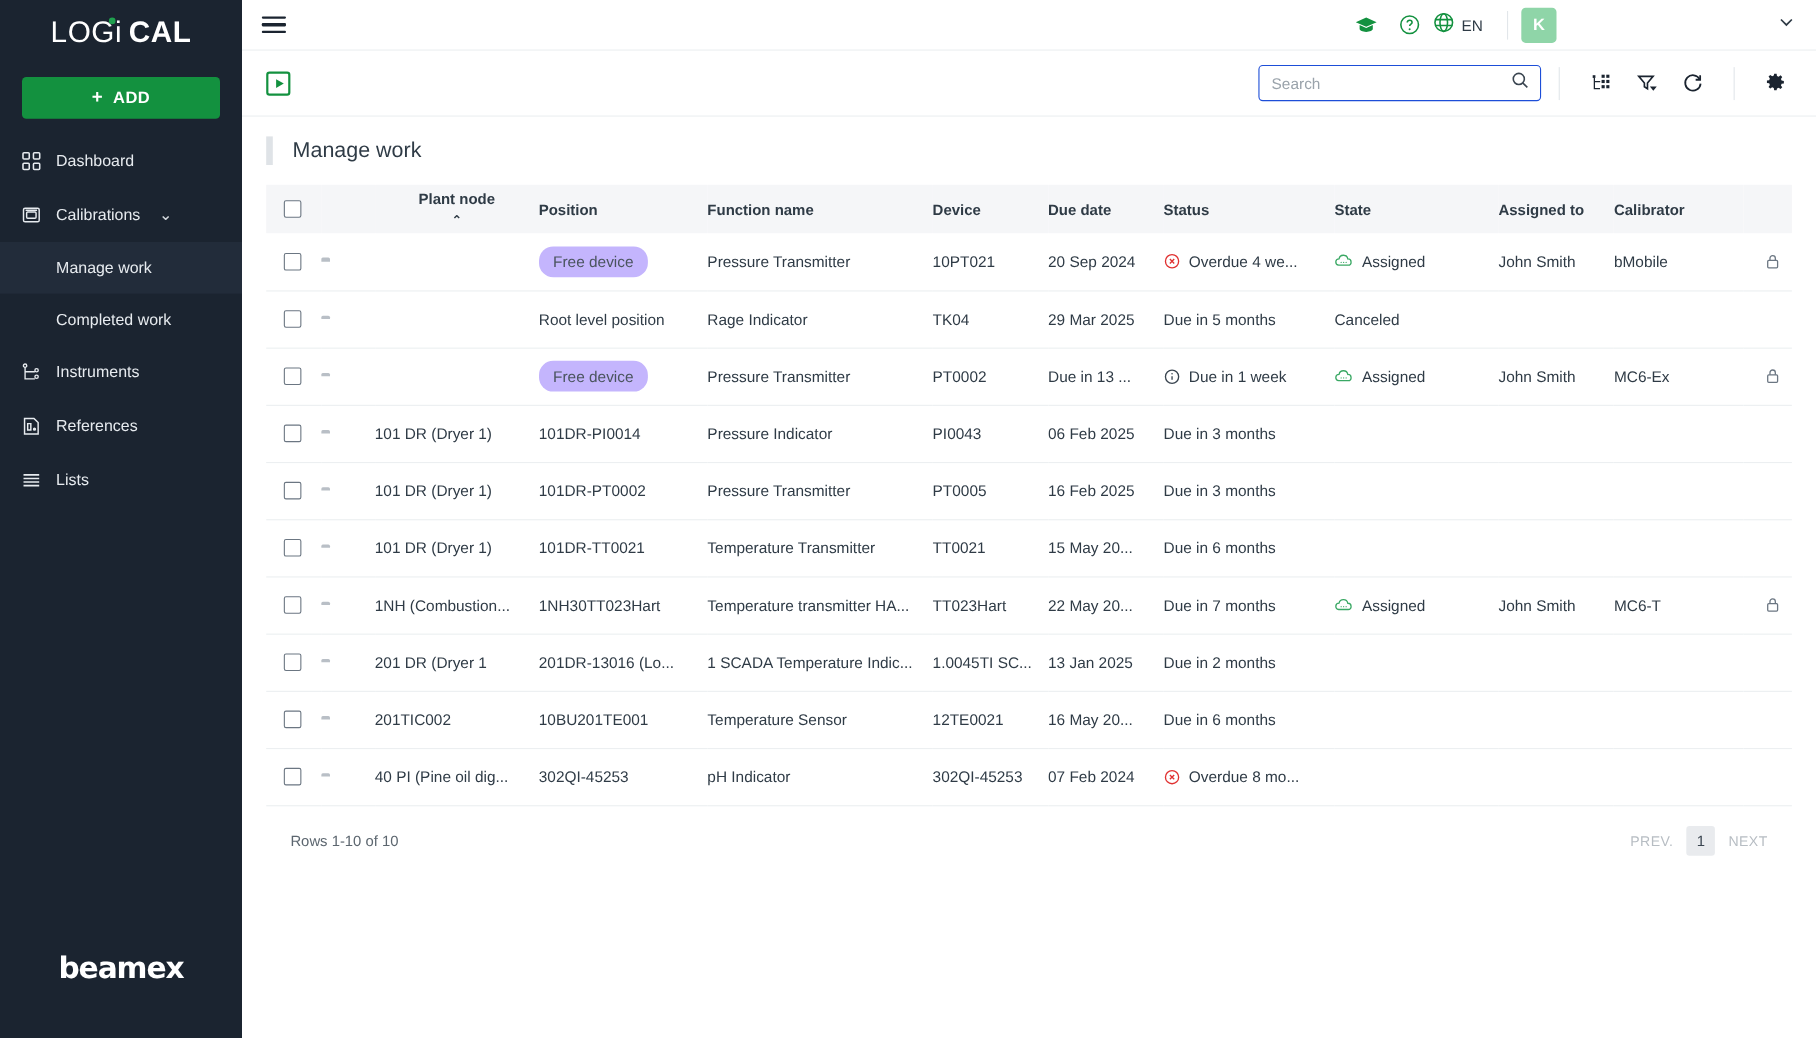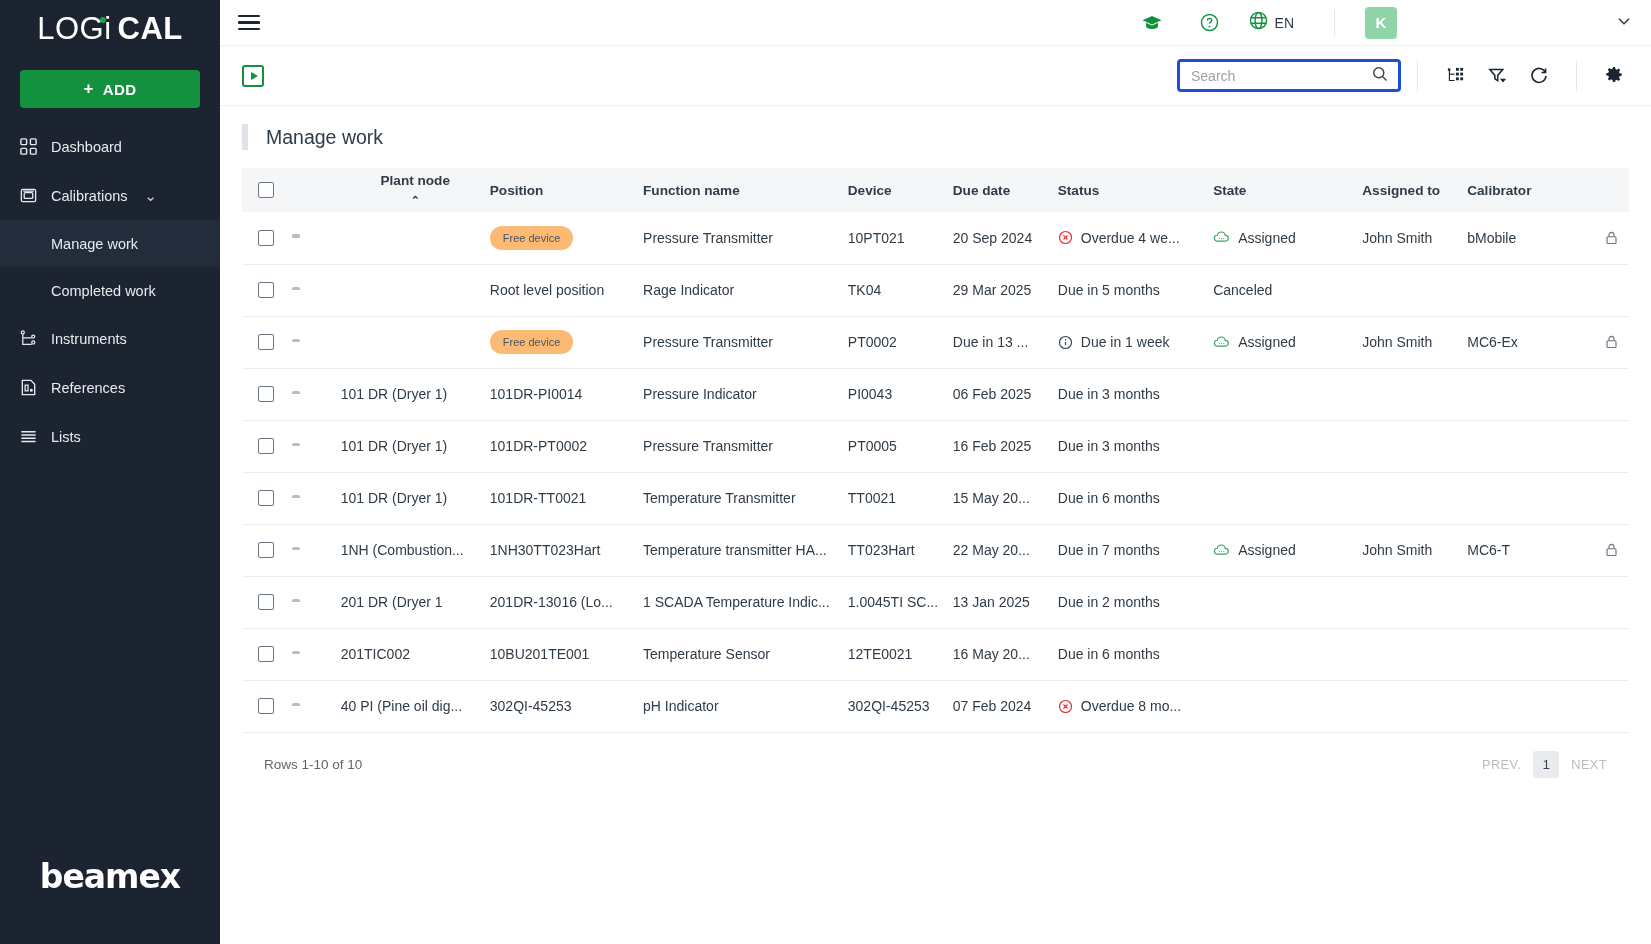--- a/index.html
+++ b/index.html
@@ -18,21 +18,21 @@
     display: flex; flex-direction: column;
     position: relative;
     flex: 0 0 220px;
   }
   .brand {
     height: 58px;
     display: flex; align-items: center; justify-content: center;
     color: #fff;
   }
   .brand-text {
-    font-size: 31px; letter-spacing: .5px; font-weight: 300;
+    font-size: 27px; letter-spacing: .5px; font-weight: 300;
     display: flex; align-items: baseline;
   }
   .brand-text b { font-weight: 700; }
   .brand-dot {
     width: 6px; height: 6px; border-radius: 50%;
     background: #1fa04e; display: inline-block;
     position: relative; top: -16px; left: -12px;
   }
   .add-btn {
     margin: 12px 20px 0 20px;
@@ -70,38 +70,38 @@
   .nav-sub.active { background: #222c3a; }
   .caret { margin-left: 4px; opacity: .9; }
   .chev-r { margin-left: 6px; }
 
   .beamex {
     position: absolute; left: 0; right: 0; bottom: 48px;
     text-align: center;
     color: #fff;
     font-family: "DejaVu Sans", sans-serif;
     font-weight: 700;
-    font-size: 33px;
+    font-size: 27px;
     letter-spacing: -1px;
   }
 
   
   .main { flex: 1; display: flex; flex-direction: column; background: #fff; min-width:0; }
 
   .topbar {
     height: 46px;
     border-bottom: 1px solid #eceff1;
     display: flex; align-items: center;
     padding: 0 14px 0 18px;
     gap: 0;
     background: #fff;
   }
   .hamburger { width: 22px; height: 16px; display:flex; flex-direction:column; justify-content:space-between; cursor:pointer; }
   .hamburger span { display:block; height: 2.4px; background:#1b2430; border-radius:1px; }
-  .topbar-right { margin-left: auto; display: flex; align-items: center; gap: 18px; }
+  .topbar-right { margin-left: auto; display: flex; align-items: center; gap: 0; }
   .tb-icon { width: 40px; height: 46px; display:flex; align-items:center; justify-content:center; cursor:pointer; }
   .lang { display:flex; align-items:center; gap:6px; cursor:pointer; padding-right: 10px; }
   .lang-text { font-size: 14px; color:#2f3b46; }
   .tb-sep { width:1px; height:26px; background:#e2e6ea; margin: 0 12px; }
   .avatar {
     width: 32px; height: 32px; border-radius: 4px;
     background: #8fd5a8; color:#fff;
     display:flex; align-items:center; justify-content:center;
     font-size: 15px; font-weight: 600; cursor:pointer;
   }
@@ -122,22 +122,22 @@
   }
   .play-tri {
     width:0;height:0;
     border-left: 7px solid #13913f;
     border-top: 4.5px solid transparent;
     border-bottom: 4.5px solid transparent;
     margin-left: 2px;
   }
   .toolbar-right { margin-left:auto; display:flex; align-items:center; }
   .search-wrap {
-    width: 224px; height: 33px;
-    border: 3px solid #1d4ed8; border-radius: 4px;
+    width: 257px; height: 33px;
+    border: 1px solid #1d4ed8; border-radius: 4px;
     display:flex; align-items:center;
     padding: 0 9px 0 11px;
     background:#fff;
   }
   .search-wrap input {
     border:none; outline:none; flex:1; font-size:14px;
     font-family:"Liberation Sans", sans-serif; color:#2f3b46;
     background:transparent; min-width:0;
   }
   .search-wrap input::placeholder { color:#9aa3ab; }
@@ -175,24 +175,24 @@
   .c-cal { width: 112px; }
   .c-lock { width: 42px; }
 
   .cb {
     width: 16px; height: 16px;
     border: 1.6px solid #6b7682; border-radius: 2px;
     background:#fff; cursor:pointer; display:block;
   }
   .pill {
     display:inline-block;
-    background:#fdba74; color:#4a545e;
+    background:#c4b5fd; color:#4a545e;
     border-radius: 13px;
     padding: 6px 13px;
-    font-size: 11px;
+    font-size: 14px;
   }
   .cellflex { display:flex; align-items:center; gap:8px; }
   .folder {
     width: 17px; height: 13px; background:#b9bfc6;
     border-radius: 1.5px; position: relative;
   }
   .folder:before {
     content:""; position:absolute; top:-3.5px; left:0;
     width: 8px; height: 3.5px; background:#b9bfc6;
     border-radius: 1.5px 1.5px 0 0;

